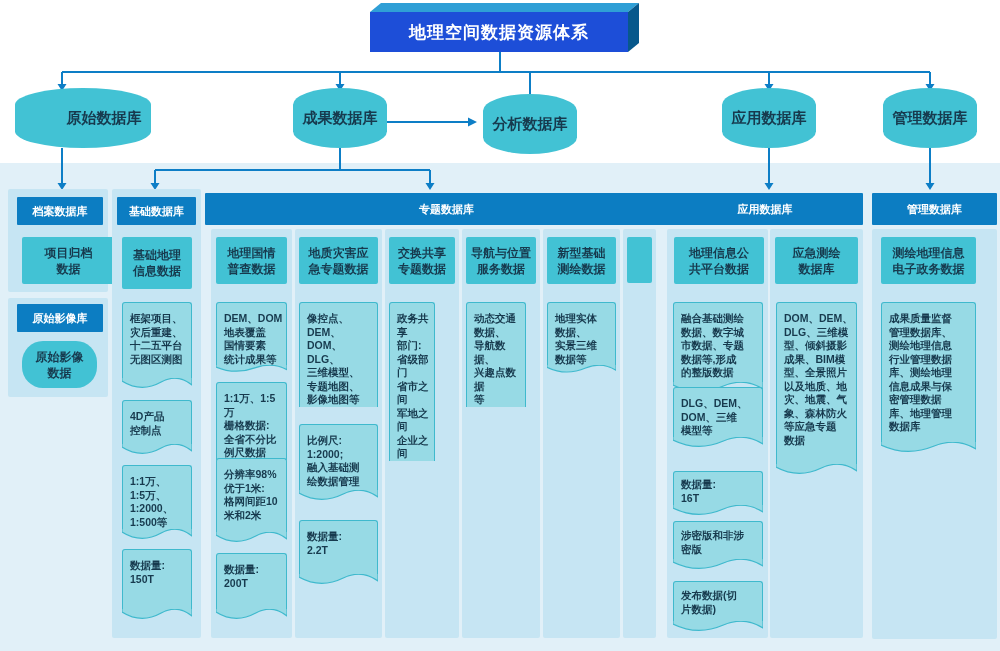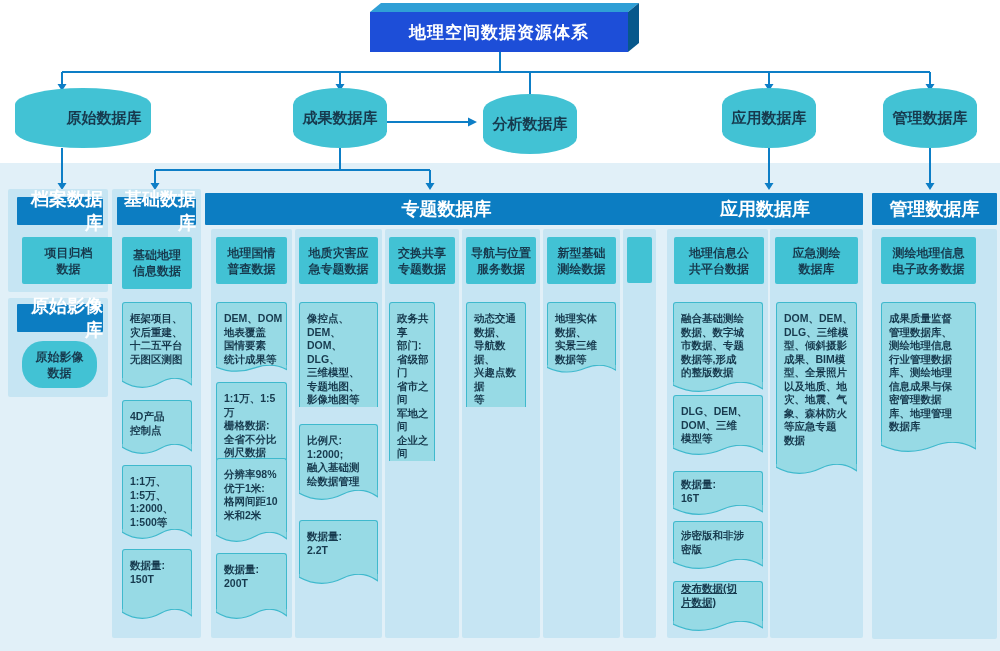--- a/index.html
+++ b/index.html
@@ -7,21 +7,21 @@
          font-family:"Liberation Sans","DejaVu Sans",sans-serif;}
   .abs{position:absolute;}
   .lower-bg{left:0;top:163px;width:1000px;height:488px;background:#e1f0f8;}
   .conn-svg{left:0;top:0;width:1000px;height:651px;}
   .title-box{background:#1d4ed8;color:#ffffff;font-size:17px;font-weight:bold;
              display:flex;align-items:center;justify-content:center;letter-spacing:1px;}
   .cyl{width:94px;height:60px;background:#42c2d4;border-radius:50%/28%;
        display:flex;align-items:center;justify-content:center;
        color:#173a4e;font-size:15px;font-weight:bold;}
   .panel{background:#c6e5f3;border-radius:2px;}
-  .hbar{background:#0c7dc2;color:#ffffff;font-weight:bold;font-size:18px;
+  .hbar{background:#0c7dc2;color:#ffffff;font-weight:bold;font-size:11px;
         display:flex;align-items:center;justify-content:center;border-radius:1px;text-align:right;}
   .solid{background:#42c2d4;color:#173a4e;font-weight:bold;font-size:12px;line-height:16px;
          display:flex;align-items:center;justify-content:center;text-align:center;
          white-space:pre-line;border-radius:2px;}
   .doc{display:flex;flex-direction:column;}
   .doc-body{flex:1;background:#97dae5;border:1px solid #3fb9cd;border-bottom:none;
             border-radius:3px 3px 0 0;padding:9px 3px 0 7px;
             color:#173a4e;font-size:10.5px;line-height:13.5px;font-weight:600;
             white-space:pre-line;overflow:visible;}
   .doc-wave{width:100%;height:12px;display:block;margin-top:-1px;}
@@ -238,21 +238,21 @@
     <div class="doc-body">融合基础测绘
 数据、数字城
 市数据、专题
 数据等,形成
 的整版数据</div>
     <svg class="doc-wave" viewBox="0 0 100 12" preserveAspectRatio="none">
         <path class="wf" d="M0,0 L100,0 L100,7 C86,-1 72,-2 56,4 C38,11 18,11 0,3 Z"></path>
         <path class="ws" d="M0,0 L0,3 C18,11 38,11 56,4 C72,-2 86,-1 100,7 L100,0"></path>
       </svg>
   </div>
-  <div class="abs doc" style="left:673px;top:395px;width:90px;height:62px;">
+  <div class="abs doc" style="left:673px;top:387px;width:90px;height:62px;">
     <div class="doc-body">DLG、DEM、
 DOM、三维
 模型等</div>
     <svg class="doc-wave" viewBox="0 0 100 12" preserveAspectRatio="none">
         <path class="wf" d="M0,0 L100,0 L100,7 C86,-1 72,-2 56,4 C38,11 18,11 0,3 Z"></path>
         <path class="ws" d="M0,0 L0,3 C18,11 38,11 56,4 C72,-2 86,-1 100,7 L100,0"></path>
       </svg>
   </div>
   <div class="abs doc" style="left:673px;top:471px;width:90px;height:46px;">
     <div class="doc-body" style="padding-top:6px;">数据量:
@@ -264,21 +264,21 @@
   </div>
   <div class="abs doc" style="left:673px;top:521px;width:90px;height:50px;">
     <div class="doc-body" style="padding-top:7px;">涉密版和非涉
 密版</div>
     <svg class="doc-wave" viewBox="0 0 100 12" preserveAspectRatio="none">
         <path class="wf" d="M0,0 L100,0 L100,7 C86,-1 72,-2 56,4 C38,11 18,11 0,3 Z"></path>
         <path class="ws" d="M0,0 L0,3 C18,11 38,11 56,4 C72,-2 86,-1 100,7 L100,0"></path>
       </svg>
   </div>
   <div class="abs doc" style="left:673px;top:581px;width:90px;height:52px;">
-    <div class="doc-body" style="padding-top:0;text-decoration:underline;">发布数据(切
+    <div class="doc-body" style="padding-top:7px;">发布数据(切
 片数据)</div>
     <svg class="doc-wave" viewBox="0 0 100 12" preserveAspectRatio="none">
         <path class="wf" d="M0,0 L100,0 L100,7 C86,-1 72,-2 56,4 C38,11 18,11 0,3 Z"></path>
         <path class="ws" d="M0,0 L0,3 C18,11 38,11 56,4 C72,-2 86,-1 100,7 L100,0"></path>
       </svg>
   </div>
   <div class="abs doc" style="left:776px;top:302px;width:81px;height:174px;">
     <div class="doc-body">DOM、DEM、
 DLG、三维模
 型、倾斜摄影

